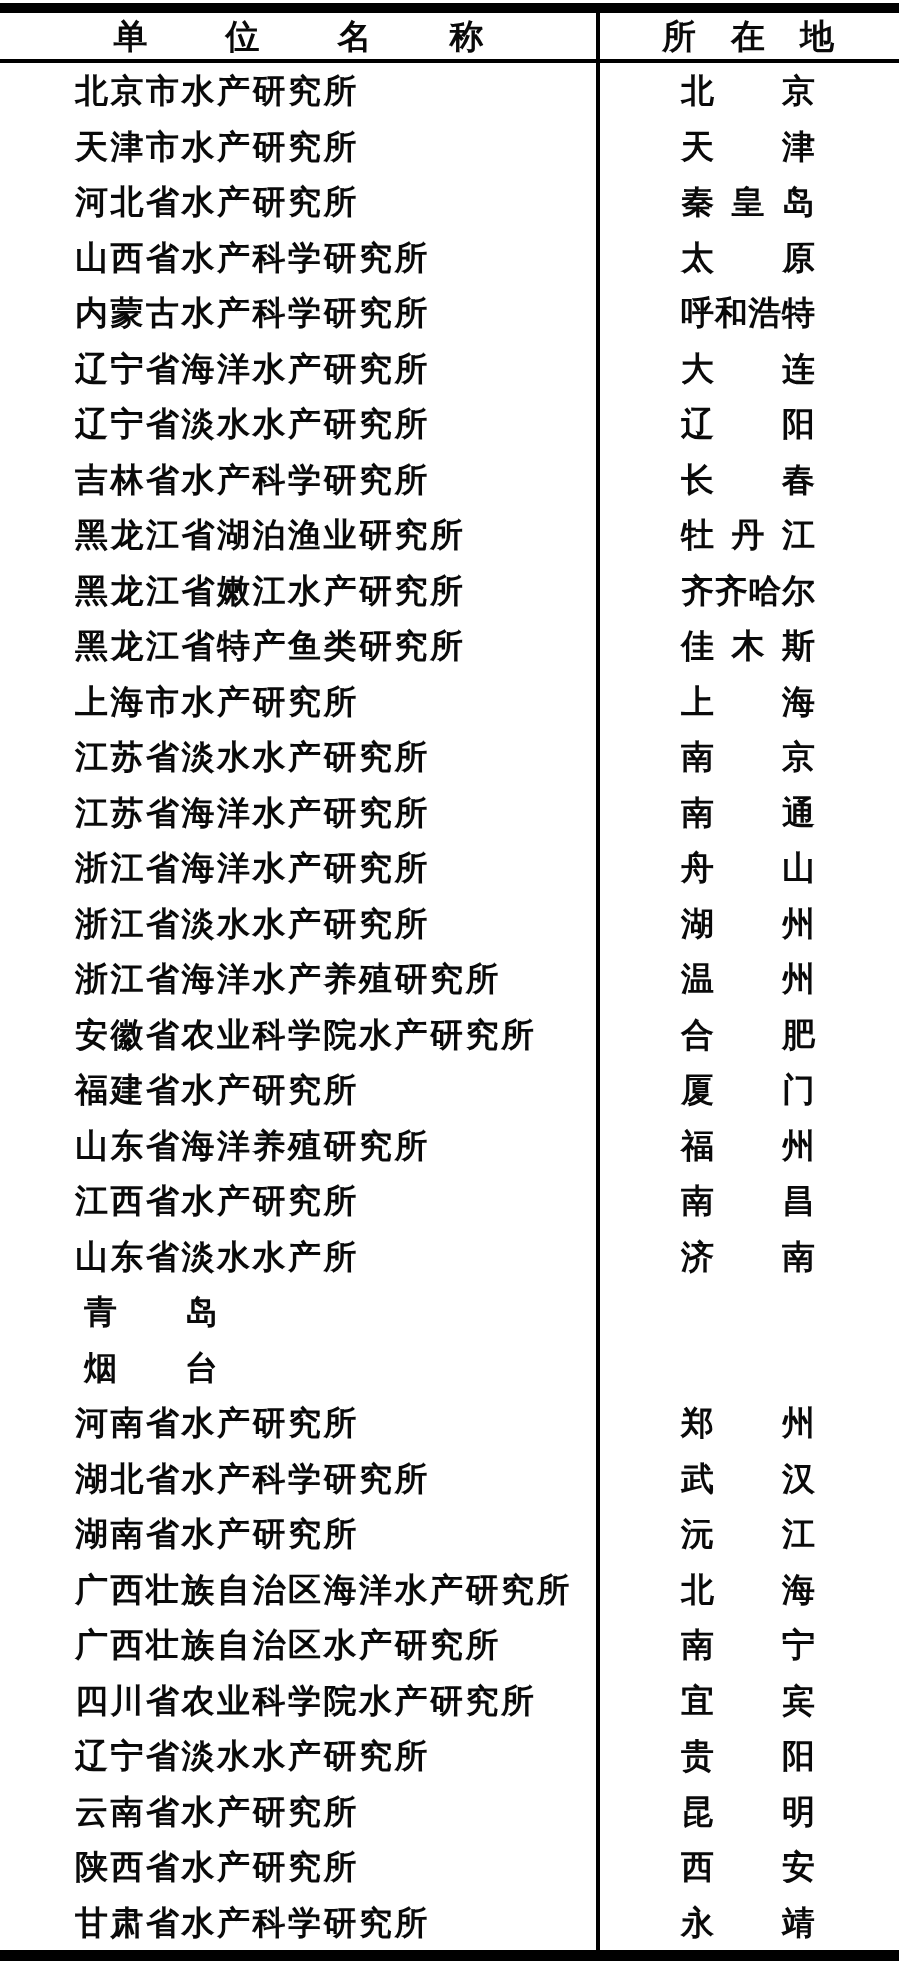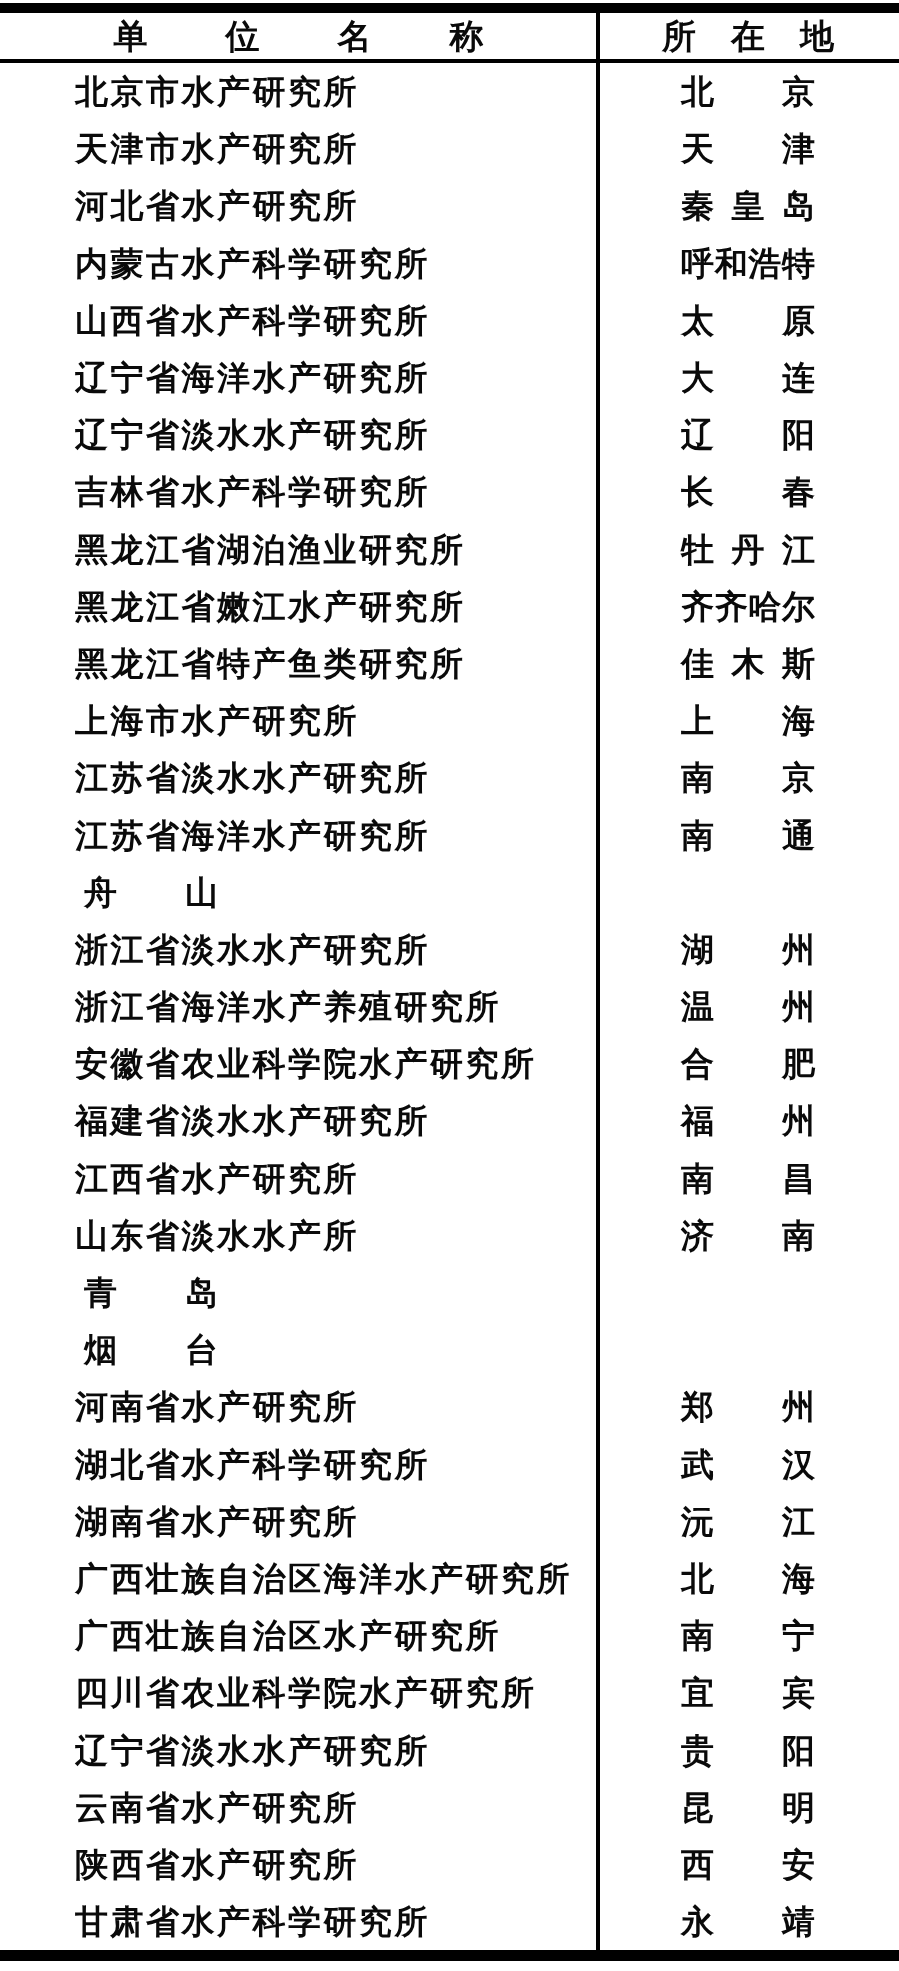--- a/index.html
+++ b/index.html
@@ -147,40 +147,40 @@
         <div class="cell-name">河北省水产研究所</div>
         <div class="cell-loc">
           <div class="loc-box">
             <span>秦</span>
             <span>皇</span>
             <span>岛</span>
           </div>
         </div>
       </div>
       <div class="row">
+        <div class="cell-name">山西省水产科学研究所</div>
+        <div class="cell-loc">
+          <div class="loc-box">
+            <span>太</span>
+            <span>原</span>
+          </div>
+        </div>
+      </div>
+      <div class="row">
         <div class="cell-name">内蒙古水产科学研究所</div>
         <div class="cell-loc">
           <div class="loc-box">
             <span>呼</span>
             <span>和</span>
             <span>浩</span>
             <span>特</span>
           </div>
         </div>
       </div>
       <div class="row">
-        <div class="cell-name">山西省水产科学研究所</div>
-        <div class="cell-loc">
-          <div class="loc-box">
-            <span>太</span>
-            <span>原</span>
-          </div>
-        </div>
-      </div>
-      <div class="row">
         <div class="cell-name">辽宁省海洋水产研究所</div>
         <div class="cell-loc">
           <div class="loc-box">
             <span>大</span>
             <span>连</span>
           </div>
         </div>
       </div>
       <div class="row">
         <div class="cell-name">辽宁省淡水水产研究所</div>
@@ -252,20 +252,21 @@
       <div class="row">
         <div class="cell-name">江苏省海洋水产研究所</div>
         <div class="cell-loc">
           <div class="loc-box">
             <span>南</span>
             <span>通</span>
           </div>
         </div>
       </div>
       <div class="row">
+        <div class="cell-name">浙江省海洋水产研究所</div>
         <div class="cell-loc">
           <div class="loc-box">
             <span>舟</span>
             <span>山</span>
           </div>
         </div>
       </div>
       <div class="row">
         <div class="cell-name">浙江省淡水水产研究所</div>
         <div class="cell-loc">
@@ -287,21 +288,30 @@
       <div class="row">
         <div class="cell-name">安徽省农业科学院水产研究所</div>
         <div class="cell-loc">
           <div class="loc-box">
             <span>合</span>
             <span>肥</span>
           </div>
         </div>
       </div>
       <div class="row">
-        <div class="cell-name">福建省淡水水产研究所</div>
+        <div class="cell-name">福建省水产研究所</div>
+        <div class="cell-loc">
+          <div class="loc-box">
+            <span>厦</span>
+            <span>门</span>
+          </div>
+        </div>
+      </div>
+      <div class="row">
+        <div class="cell-name">山东省海洋养殖研究所</div>
         <div class="cell-loc">
           <div class="loc-box">
             <span>福</span>
             <span>州</span>
           </div>
         </div>
       </div>
       <div class="row">
         <div class="cell-name">江西省水产研究所</div>
         <div class="cell-loc">

